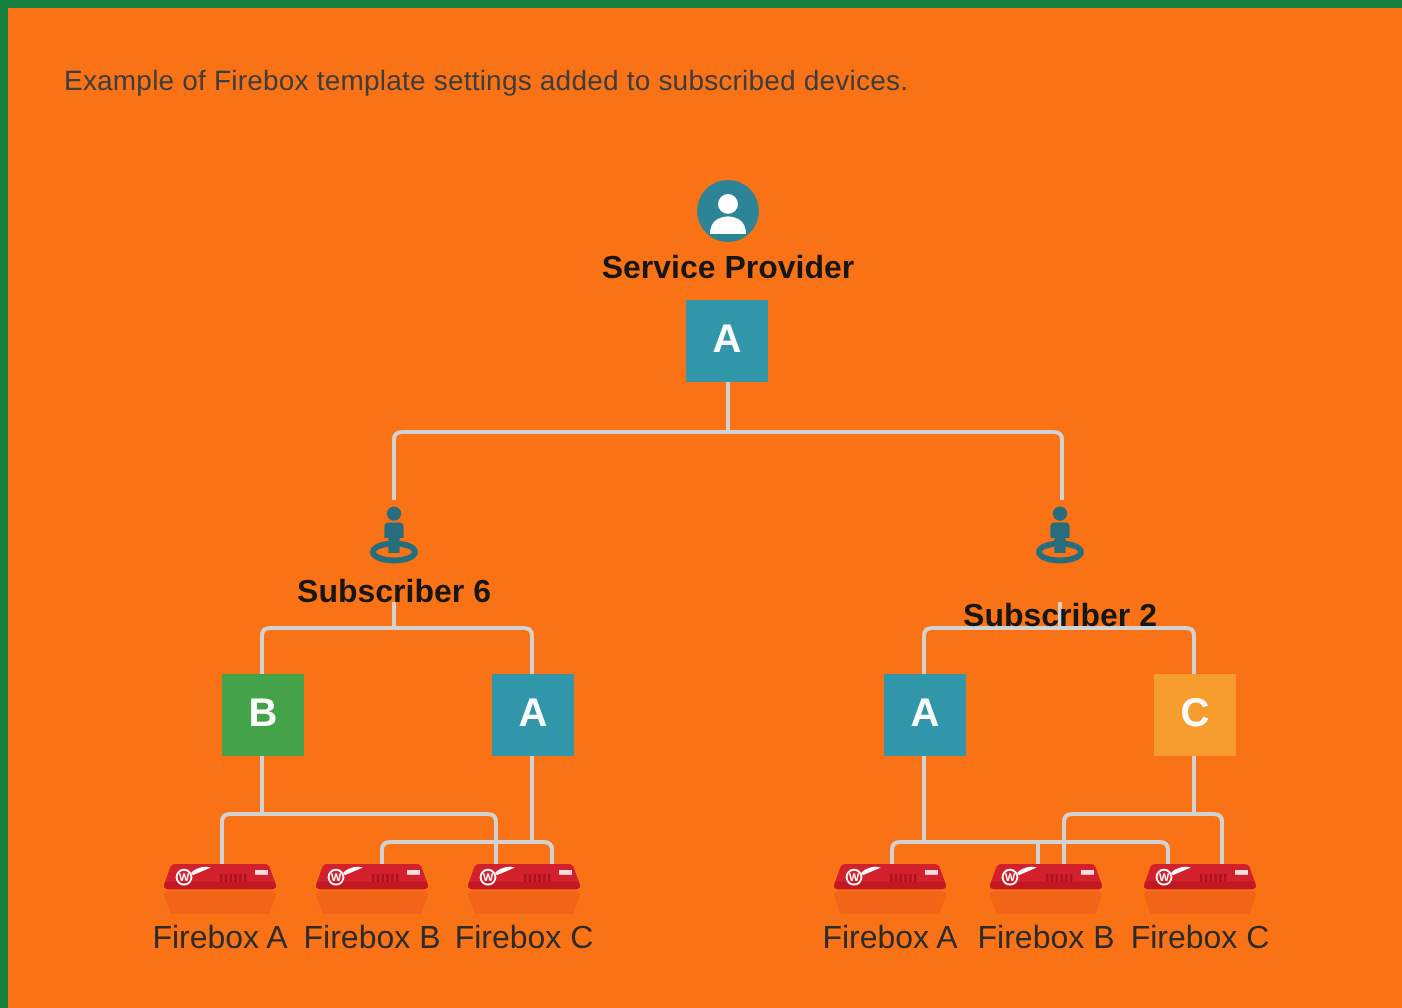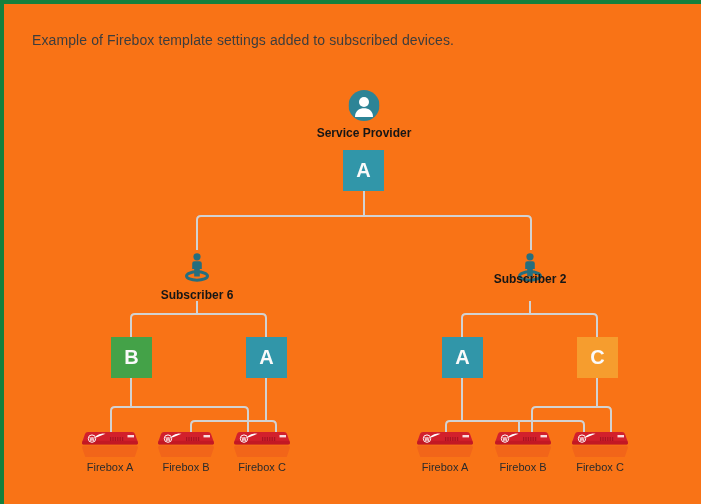--- a/index.html
+++ b/index.html
@@ -11,33 +11,33 @@
     font-family:"Liberation Sans", sans-serif;
     overflow:hidden;
   }
   .title{
     position:absolute;left:28px;top:28px;
     font-size:14px;color:#3d3d3d;letter-spacing:.1px;
   }
   svg.lines{position:absolute;left:0;top:0;pointer-events:none;}
   .group-label{
     position:absolute;transform:translateX(-50%);
-    font-size:12px;font-weight:700;color:#161616;white-space:nowrap;
+    font-size:16px;font-weight:700;color:#161616;white-space:nowrap;
     text-align:center;
   }
   .icon-wrap{position:absolute;transform:translateX(-50%);}
   .tbox{
     position:absolute;width:41px;height:41px;
     display:flex;align-items:center;justify-content:center;
     color:#fafafa;font-size:20px;font-weight:700;
   }
   .fb-slot{position:absolute;width:76px;top:427px;text-align:center;}
   .fb-device{width:58px;height:26px;margin:0 auto;}
   .fb-device svg{display:block;}
-  .fb-label{margin-top:4px;font-size:11px;color:#2b2b2b;white-space:nowrap;}
+  .fb-label{margin-top:4px;font-size:16px;color:#2b2b2b;white-space:nowrap;}
 </style>
 </head>
 <body>
 
 <div id="stage">
 
   <div class="title">Example of Firebox template settings added to subscribed devices.</div>
 
   <svg class="lines" width="701" height="504" viewBox="0 0 701 504" fill="none" stroke="#d2d2d2" stroke-width="2" stroke-linecap="butt" stroke-linejoin="round">
 
@@ -98,21 +98,21 @@
     <span>A</span>
   </div>
 
   <div class="icon-wrap" style="left:526px;top:246px;">
     <svg width="30" height="32" viewBox="0 0 30 32">
       <ellipse cx="15" cy="26" rx="10.5" ry="4.2" fill="none" stroke="#266e7e" stroke-width="3"></ellipse>
       <circle cx="15" cy="6.8" r="3.6" fill="#266e7e"></circle>
       <path d="M10.2,13.5 Q10.2,11.3 12.4,11.3 L17.6,11.3 Q19.8,11.3 19.8,13.5 L19.8,19 L17.8,19 L17.8,26.5 L12.2,26.5 L12.2,19 L10.2,19 Z" fill="#266e7e"></path>
     </svg>
   </div>
-  <div class="group-label" style="left:526px;top:268px;">Subscriber 2</div>
+  <div class="group-label" style="left:526px;top:296px;">Subscriber 2</div>
   <div class="tbox" style="left: 438px; top: 333px; background-color: rgb(49, 150, 169);">
     <span>A</span>
   </div>
   <div class="tbox" style="left: 573px; top: 333px; background-color: rgb(246, 157, 46);">
     <span>C</span>
   </div>
 
   <div class="fb-slot" style="left:68px;">
     <div class="fb-device">
   <svg width="58" height="26" viewBox="0 0 58 26">

